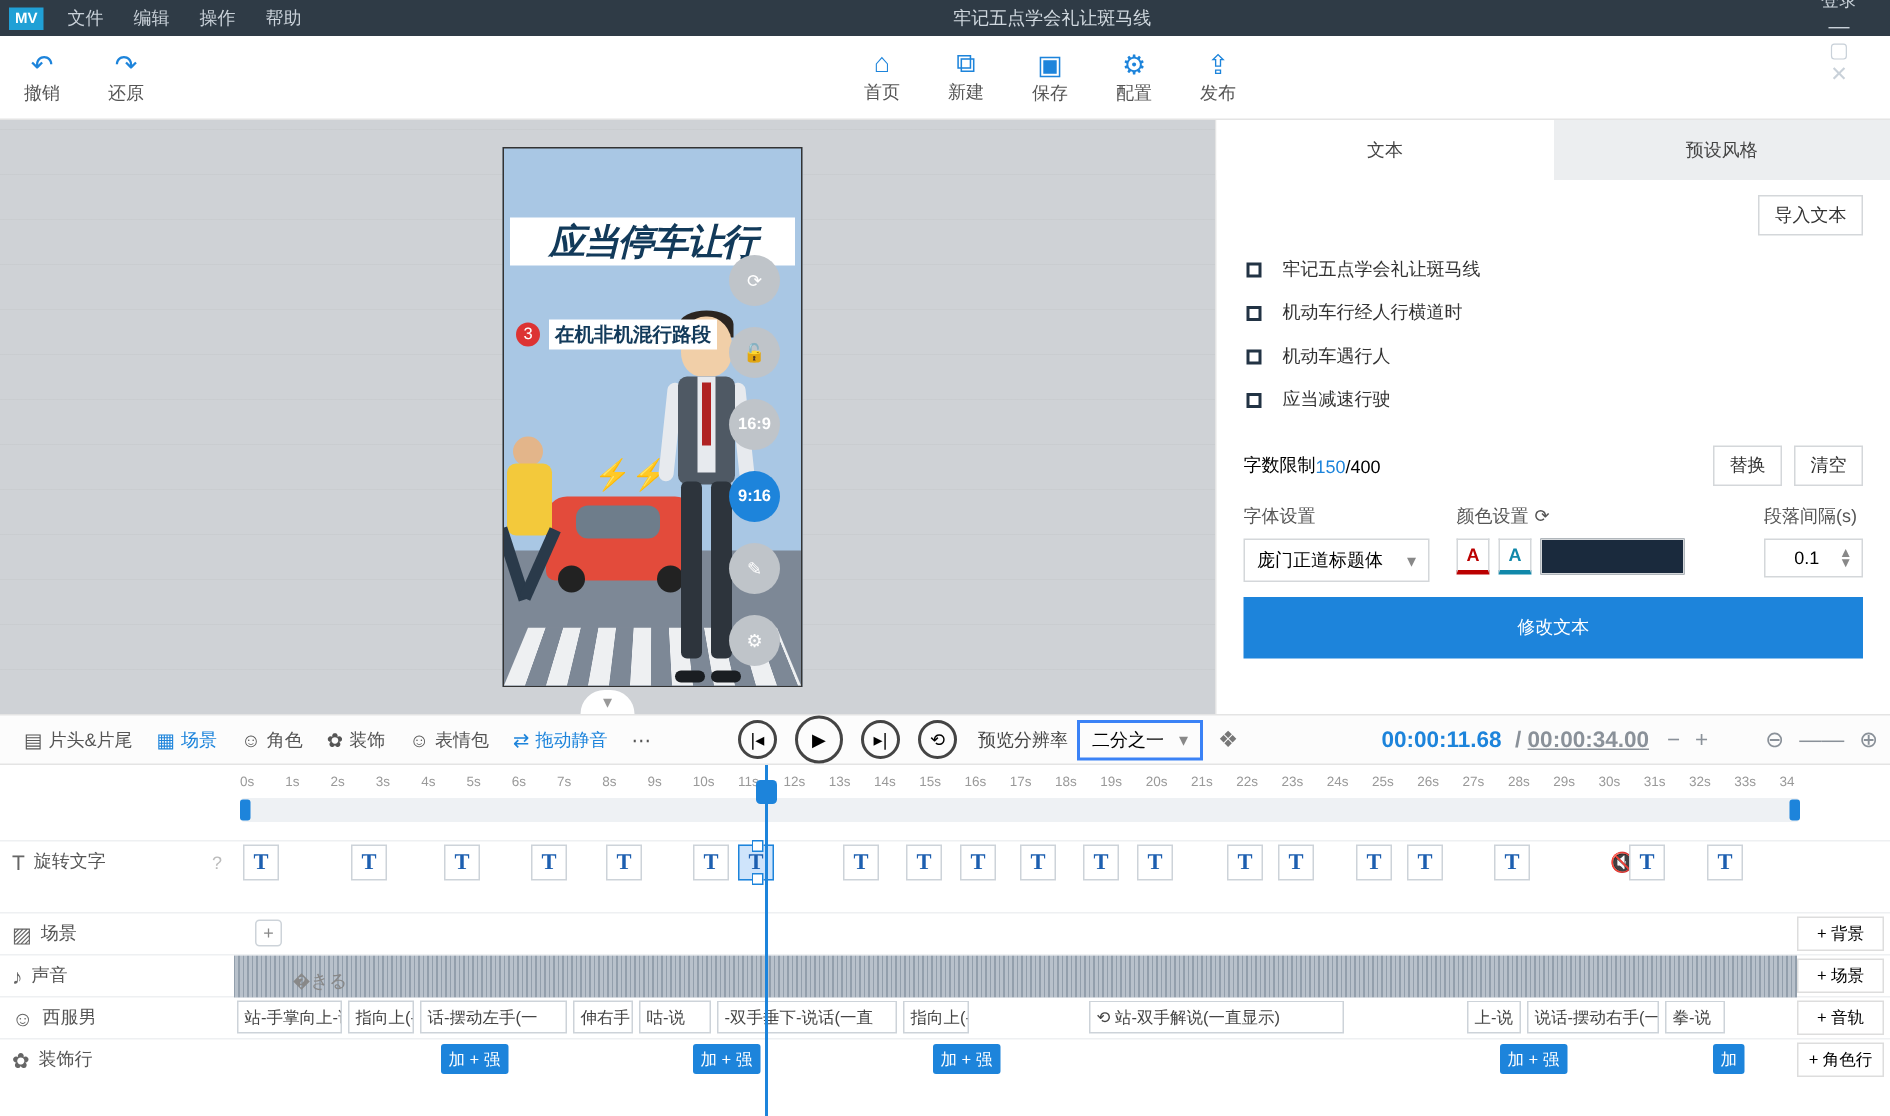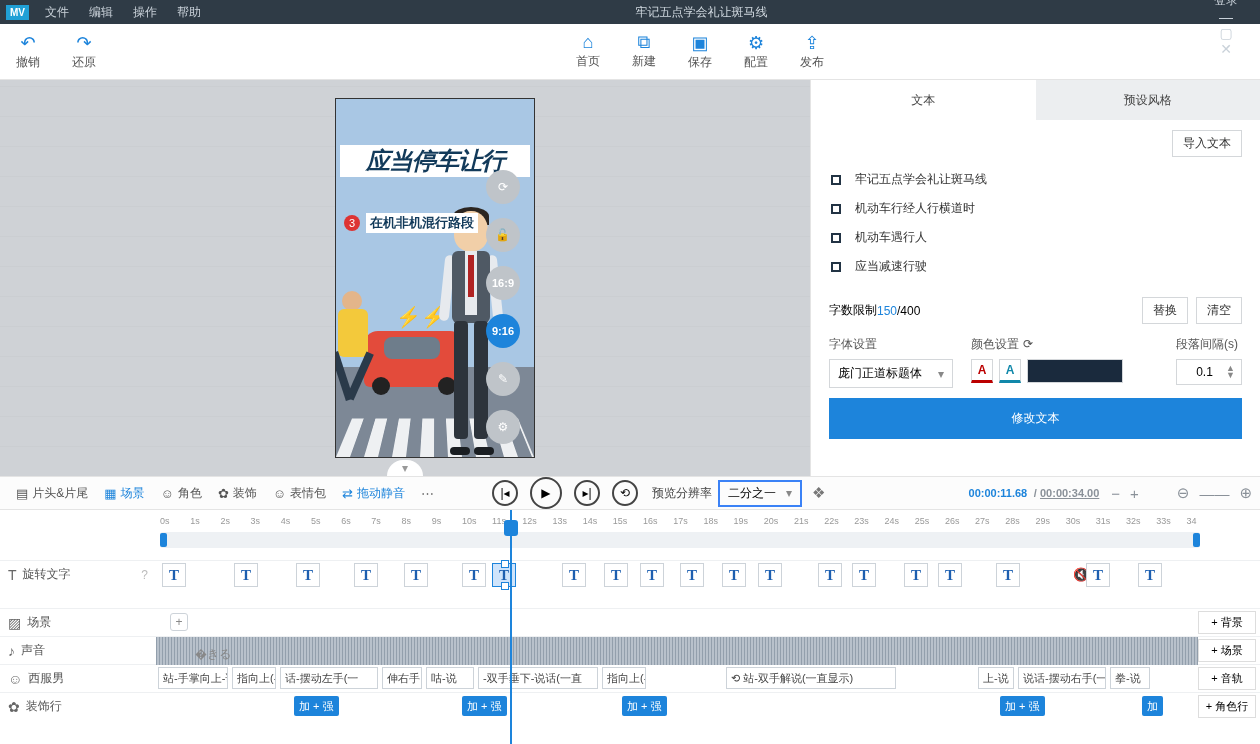--- a/index.html
+++ b/index.html
@@ -101,21 +101,21 @@
 .midbar { height: 34px; border-top: 1px solid #e4e4e4; border-bottom: 1px solid #e4e4e4; display: flex; align-items: center; padding: 0 8px; background: #fcfcfc; }
 .mitem2 { display: flex; align-items: center; color: #555; padding: 0 8px; cursor: pointer; gap: 4px; }
 .mitem2.sel { color: #1d84db; }
 .mi-icon { font-size: 13px; }
 .midbar .pcontrols { display:flex; align-items:center; gap:12px; margin-left: 50px; }
 .pcircle { width: 26px; height: 26px; border: 2px solid #444; border-radius: 50%; display: flex; align-items: center; justify-content: center; font-size: 12px; cursor: pointer; }
 .pcircle.big { width: 32px; height: 32px; }
 .midbar .prev { margin-left: 14px; color: #444; }
 .psel { border: 2px solid #3b82f6; padding: 3px 8px; margin-left: 6px; display: inline-flex; align-items: center; }
 .layer { margin-left: 10px; color: #777; font-size: 15px; }
-.midbar .times { margin-left: auto; font-family: monospace; font-size: 11px; font-weight: bold; }
+.midbar .times { margin-left: auto; font-family: monospace; font-size: 15px; font-weight: bold; }
 .times .cur { color: #1d84db; }
 .times .tot { color: #8a9199; text-decoration: underline; }
 .times .sep { color: #8a9199; }
 .zoomicons { display:flex; align-items:center; gap:10px; color:#8a9199; margin-left:12px; font-size:15px; }
 
 
 .timeline { height: 234px; background: #fff; overflow: hidden; position: relative; }
 .ruler { height: 22px; display: flex; align-items: center; padding-left: 160px; font-size: 9px; color: #999; gap: 16.2px; position: relative; }
 .ruler .tick { width: 14px; }
 .range { height: 16px; margin-left: 160px; margin-right: 60px; position: relative; background: #eef1f4; border-radius: 3px; }

